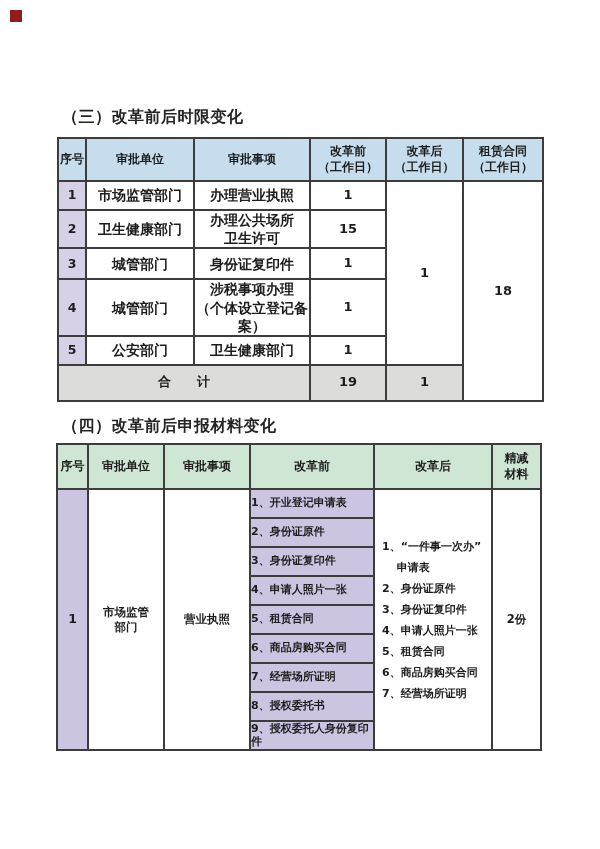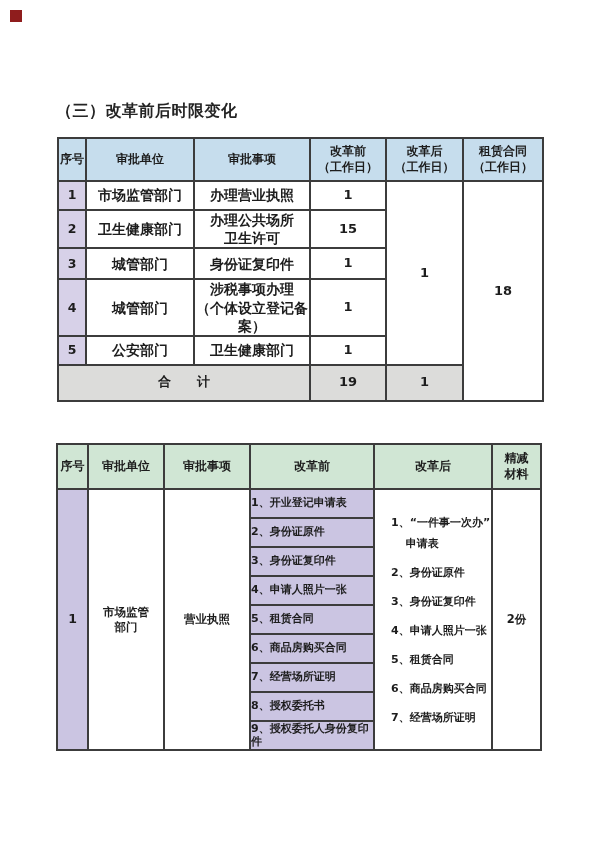--- a/index.html
+++ b/index.html
@@ -1,35 +1,35 @@
 <!DOCTYPE html>
 <html><head>
 <meta charset="utf-8">
 <style>
   html,body{margin:0;padding:0;background:#ffffff;}
   body{width:600px;height:849px;font-family:"DejaVu Sans","Liberation Sans",sans-serif;}
   .page{position:relative;width:600px;height:849px;background:#ffffff;overflow:hidden;}
   .marker{position:absolute;left:10px;top:10px;width:12px;height:12px;background:#8f1d1d;}
-  .heading{position:absolute;left:56px;margin:0;font-size:16px;font-weight:bold;color:#242424;letter-spacing:0.5px;white-space:nowrap;}
+  .heading{position:absolute;left:56px;margin:6px;font-size:16px;font-weight:bold;color:#242424;letter-spacing:0.5px;white-space:nowrap;}
   .h-one{top:101px;}
   .h-two{top:410px;}
   table{border-collapse:collapse;table-layout:fixed;position:absolute;}
   .t1{left:57px;top:137px;width:485px;}
   .t2{left:56px;top:443px;width:484px;}
   th,td{border:2px solid #3c3c3c;font-weight:bold;color:#1d1d1d;text-align:center;vertical-align:middle;white-space:pre-line;padding:0;font-size:14px;line-height:1.3;overflow:hidden;}
   .t1 th{background:#c6dded;font-size:12px;}
   .t1 td.no{background:#d7d1e8;font-size:12.5px;}
   .t1 td.num{font-size:13px;}
   .t1 tr.total td{background:#dcdcda;font-size:13px;}
   .t2 th{background:#d0e6d4;font-size:12px;}
   .t2 td.no2{background:#cbc5e2;font-size:12.5px;}
   .t2 td.before{background:#cbc5e2;text-align:left;padding-left:0;font-size:11px;line-height:1.15;}
   .t2 td.after{text-align:left;font-size:11px;}
   .t2 td.plain{font-size:11.5px;}
-  .after-list{display:flex;flex-direction:column;justify-content:center;height:100%;padding-left:16px;gap:8px;}
+  .after-list{display:flex;flex-direction:column;justify-content:center;height:100%;padding-left:7px;}
   .after-list .ai{line-height:21px;white-space:pre-line;}
 </style>
 </head>
 <body>
 
 <div class="page">
 
   <div class="marker"></div>
 
   <h2 class="heading h-one">（三）改革前后时限变化</h2>
@@ -90,20 +90,21 @@
         <td class="num">1</td>
       </tr>
       <tr class="total" style="height:36px">
         <td colspan="3">合　　计</td>
         <td>19</td>
         <td>1</td>
       </tr>
     </tbody>
   </table>
 
+  <h2 class="heading h-two">（四）改革前后申报材料变化</h2>
 
   <table class="t2">
     <colgroup>
       <col style="width:31px">
         <col style="width:76px">
         <col style="width:86px">
       <col style="width:124px">
         <col style="width:118px">
         <col style="width:49px">
     </colgroup>

